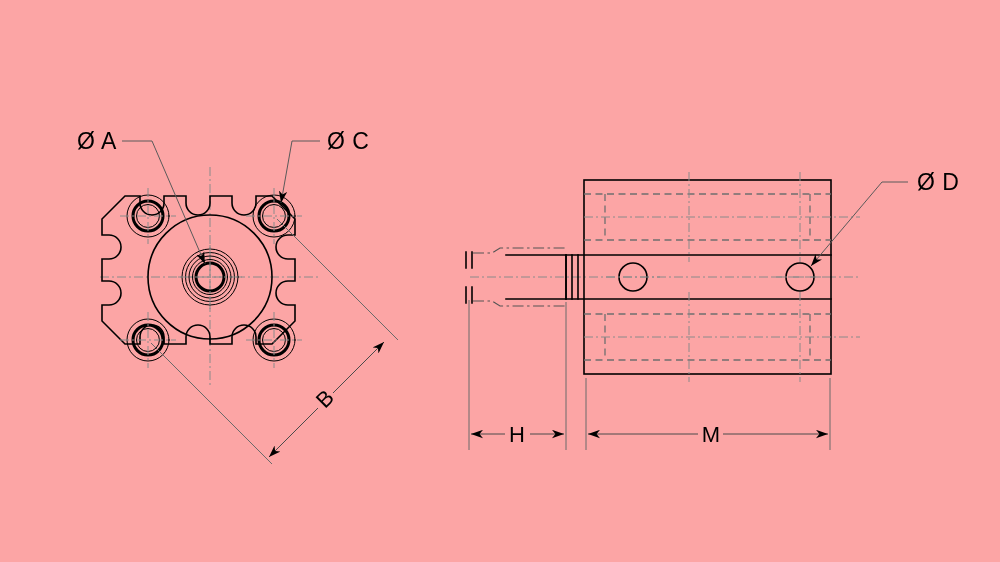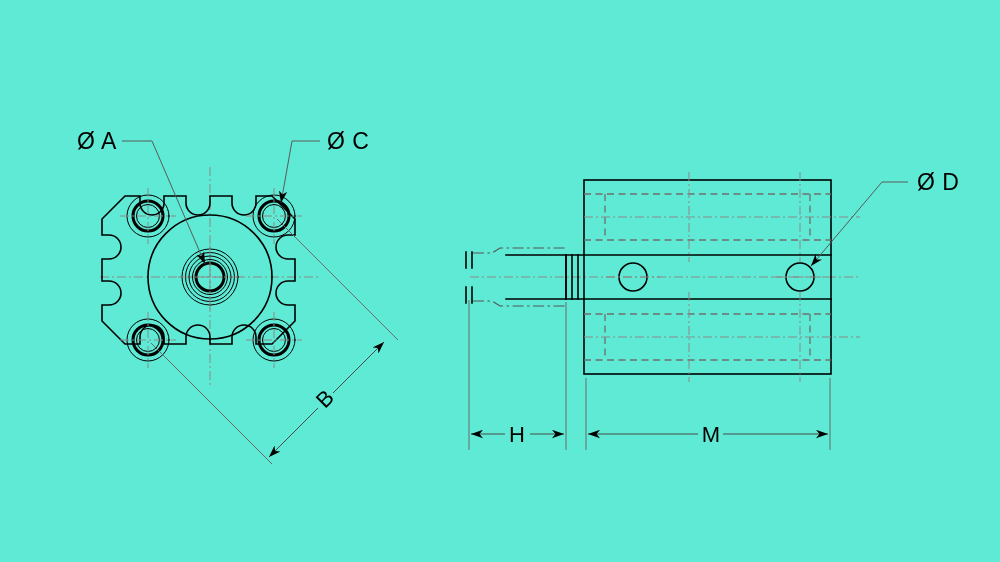--- a/index.html
+++ b/index.html
@@ -8,21 +8,21 @@
     padding: 0;
     background: #ffffff;
   }
   body {
     font-family: "Liberation Sans", sans-serif;
   }
   #drawing-root {
     position: relative;
     width: 1000px;
     height: 562px;
-    background: #5eead4;
+    background: #fca5a5;
     overflow: hidden;
   }
   #drawing-svg {
     display: block;
     width: 1000px;
     height: 562px;
   }
   .obj-line   { fill: none; stroke: #000000; stroke-width: 1.6; stroke-linecap: square; stroke-linejoin: miter; }
   .obj-bold   { fill: none; stroke: #000000; stroke-width: 3.0; stroke-linecap: round; }
   .thin-line  { fill: none; stroke: #000000; stroke-width: 1.0; stroke-linecap: square; }

